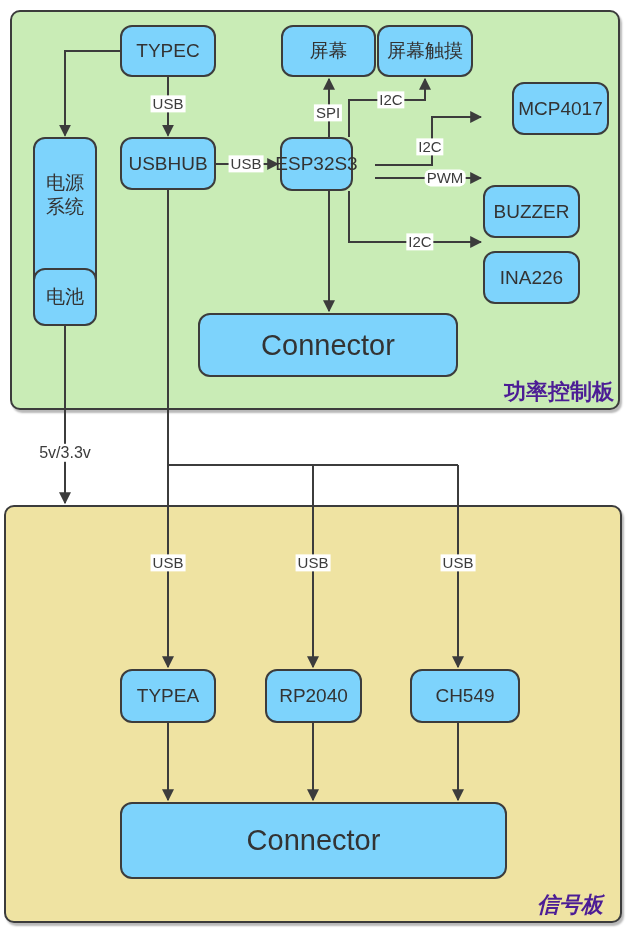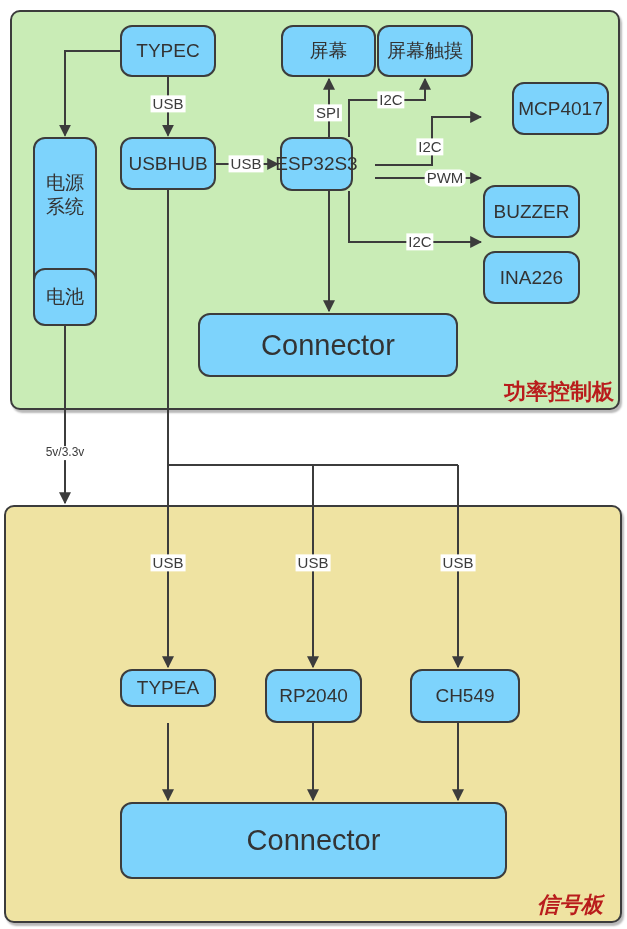--- a/index.html
+++ b/index.html
@@ -6,21 +6,21 @@
   .canvas {
     position:relative; width:627px; height:929px; background:#ffffff;
     font-family:"Liberation Sans", sans-serif; overflow:hidden;
   }
   .board {
     position:absolute; box-sizing:border-box;
     border:2px solid #3c3c3c; border-radius:10px;
     box-shadow:2px 3px 2px rgba(0,0,0,0.28);
   }
   .board-label {
-    position:absolute; font-weight:bold; font-size:22px; color:#b91c1c;
+    position:absolute; font-weight:bold; font-size:22px; color:#4c1d95;
     line-height:1.1; white-space:nowrap;
   }
   .edges { position:absolute; left:0; top:0; z-index:2; }
   .node {
     position:absolute; box-sizing:border-box; z-index:3;
     background:#7dd3fc; border:2px solid #3c3c3c; border-radius:12px;
     display:flex; align-items:center; justify-content:center;
     font-size:19px; color:#333333; text-align:center; line-height:1.25;
     white-space:pre-line;
   }
@@ -77,30 +77,30 @@
   <div class="node" style="left:483px; top:82px; width:97px; height:53px;margin-left:29px;">MCP4017</div>
   <div class="node" style="left:120px; top:137px; width:96px; height:53px;">USBHUB</div>
   <div class="node" style="left:280px; top:137px; width:73px; height:54px;">ESP32S3</div>
   <div class="node" style="left:483px; top:153px; width:97px; height:53px;margin-top:32px;">BUZZER</div>
   <div class="node" style="left:483px; top:215px; width:97px; height:53px;margin-top:36px;">INA226</div>
   <div class="node" style="left:33px; top:137px; width:64px; height:173px; align-items:flex-start; padding-top:32px;">电源
 系统</div>
   <div class="node" style="left:33px; top:268px; width:64px; height:58px;">电池</div>
   <div class="node big" style="left:198px; top:313px; width:260px; height:64px;">Connector</div>
 
-  <div class="node" style="left:120px; top:669px; width:96px; height:38px;">TYPEA</div>
+  <div class="node" style="left:120px; top:669px; width:96px; height:54px;">TYPEA</div>
   <div class="node" style="left:265px; top:669px; width:97px; height:54px;text-align:right;">RP2040</div>
   <div class="node" style="left:410px; top:669px; width:110px; height:54px;">CH549</div>
   <div class="node big" style="left:120px; top:802px; width:387px; height:77px;">Connector</div>
 
   <div class="edge-label" style="left:168px; top:104px;">USB</div>
   <div class="edge-label" style="left:246px; top:164px;">USB</div>
   <div class="edge-label" style="left:328px; top:113px;">SPI</div>
   <div class="edge-label" style="left:391px; top:100px;">I2C</div>
   <div class="edge-label" style="left:430px; top:147px;">I2C</div>
   <div class="edge-label" style="left:445px; top:178px;border-radius:6px;">PWM</div>
   <div class="edge-label" style="left:420px; top:242px;">I2C</div>
-  <div class="edge-label" style="left:65px; top:453px; font-size:12px;">5v/3.3v</div>
+  <div class="edge-label" style="left:65px; top:453px; font-size:16px;">5v/3.3v</div>
   <div class="edge-label" style="left:168px; top:563px;">USB</div>
   <div class="edge-label" style="left:313px; top:563px;">USB</div>
   <div class="edge-label" style="left:458px; top:563px;">USB</div>
 
 </div>
 
 </body></html>

